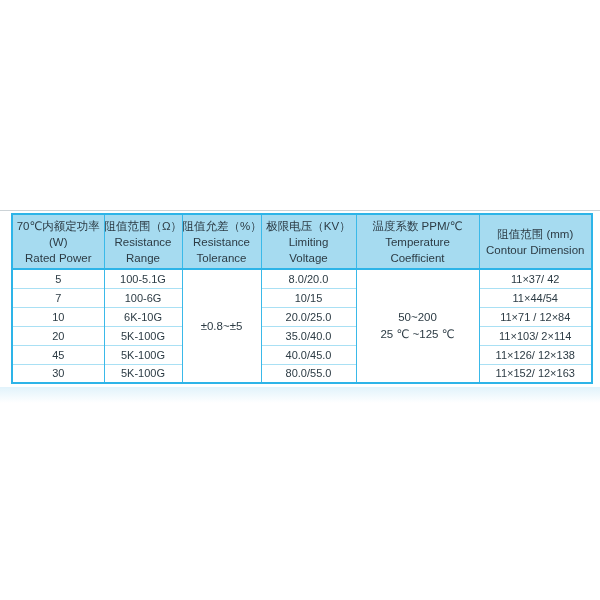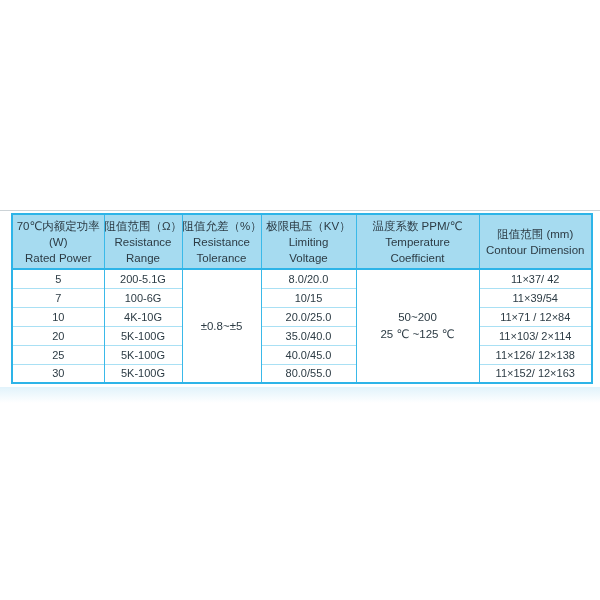--- a/index.html
+++ b/index.html
@@ -107,49 +107,49 @@
           </th>
           <th>
             <span class="hline">阻值范围 (mm)</span>
             <span class="hline">Contour Dimension</span>
           </th>
         </tr>
       </thead>
     <tbody>
         <tr>
           <td>5</td>
-          <td>200-5.1G</td>
+          <td>100-5.1G</td>
           <td rowspan="6" class="merged">±0.8~±5</td>
           <td>8.0/20.0</td>
           <td rowspan="6" class="merged">
             <span class="hline">50~200</span>
             <span class="hline">25 ℃ ~125 ℃</span>
           </td>
           <td>11×37/ 42</td>
         </tr>
         <tr>
           <td>7</td>
           <td>100-6G</td>
           <td>10/15</td>
-          <td>11×39/54</td>
+          <td>11×44/54</td>
         </tr>
         <tr>
           <td>10</td>
-          <td>4K-10G</td>
+          <td>6K-10G</td>
           <td>20.0/25.0</td>
           <td>11×71 / 12×84</td>
         </tr>
         <tr>
           <td>20</td>
           <td>5K-100G</td>
           <td>35.0/40.0</td>
           <td>11×103/ 2×114</td>
         </tr>
         <tr>
-          <td>25</td>
+          <td>45</td>
           <td>5K-100G</td>
           <td>40.0/45.0</td>
           <td>11×126/ 12×138</td>
         </tr>
         <tr>
           <td>30</td>
           <td>5K-100G</td>
           <td>80.0/55.0</td>
           <td>11×152/ 12×163</td>
         </tr>

